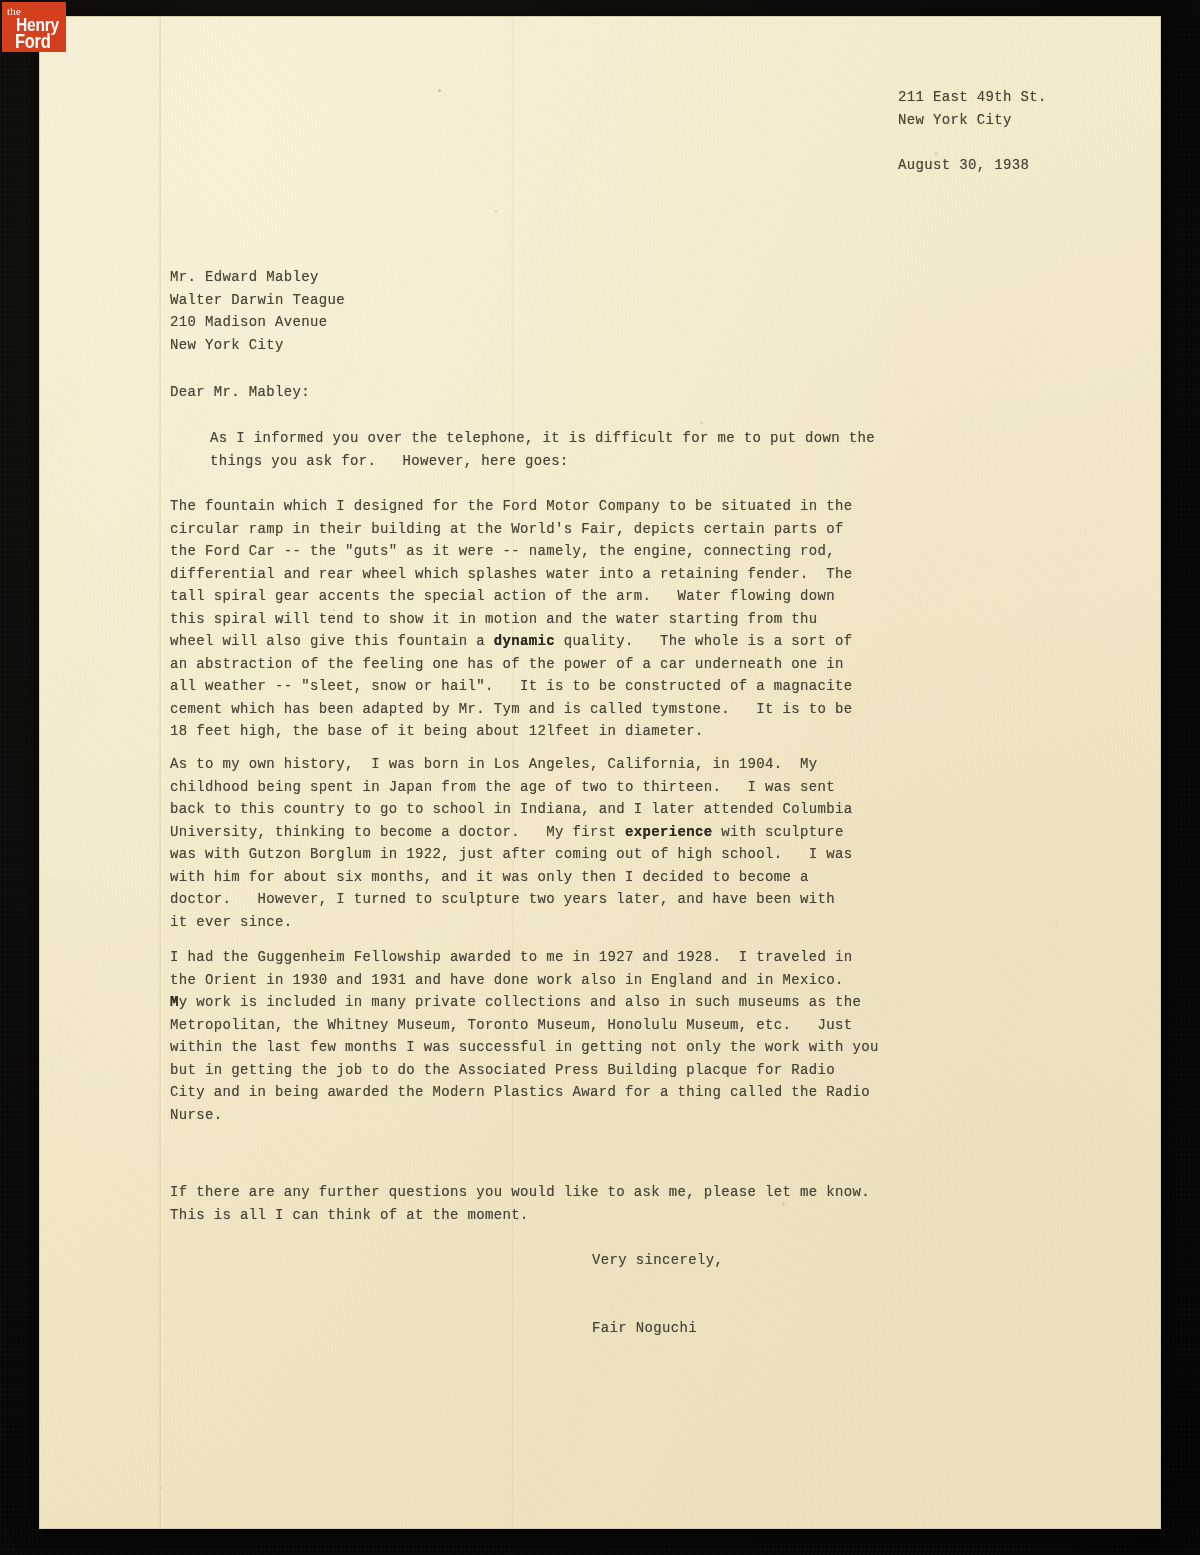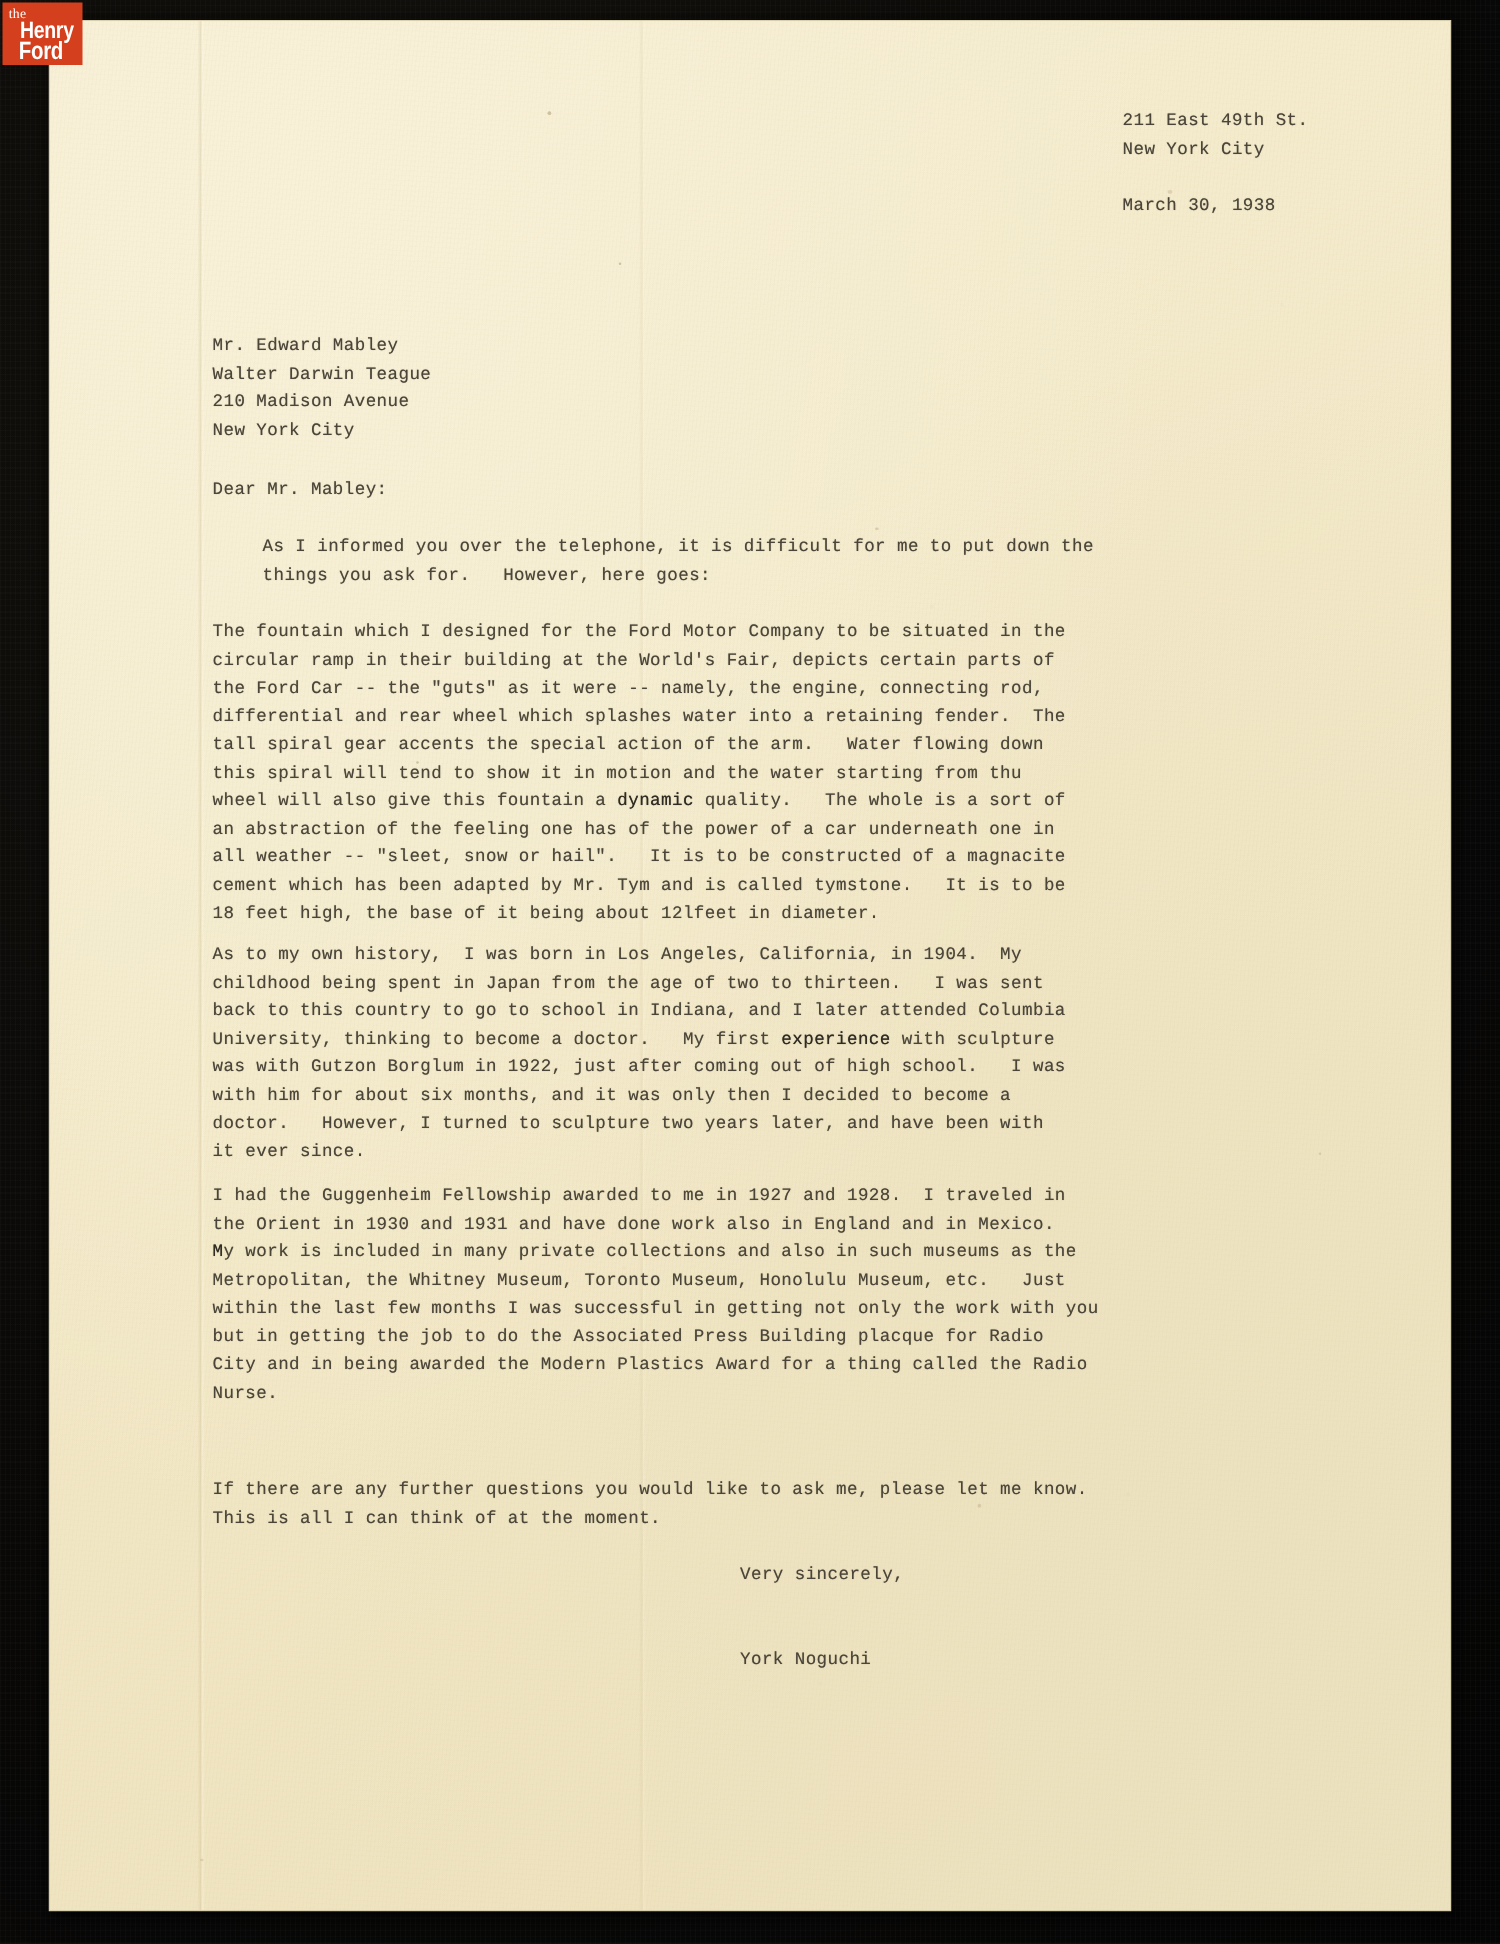--- a/index.html
+++ b/index.html
@@ -126,21 +126,21 @@
     font-family: "Liberation Mono", "DejaVu Sans Mono", monospace;
     font-size: 14px;
     line-height: 22.5px;
     letter-spacing: .35px;
     white-space: pre;
     text-shadow: 0 0 .7px rgba(74,69,56,.55);
   }
   
   .ovr {
     color: #2f2b22;
-    font-weight: normal;
+    font-weight: bold;
     text-shadow: 0 0 .6px rgba(47,43,34,.85);
     margin-top: 48px;
   }
 
   #sender   { left: 898px;  top: 86px;  }
   #dateline { left: 898px;  top: 154px; }
   #recipient{ left: 170px;  top: 266px; }
   #salutation{left: 170px;  top: 381px; text-align: center; }
   #p1       { left: 170px;  top: 427px; margin-left: 40px; }
   #p2       { left: 170px;  top: 495px; }
@@ -173,21 +173,21 @@
     <span class="speck" style="left:894px; top:135px; width:4px; height:3px; opacity:.55;"></span>
     <span class="speck" style="left:293px; top:592px; width:2px; height:2px;"></span>
     <span class="speck" style="left:742px; top:1186px;width:3px; height:3px; opacity:.6;"></span>
     <span class="speck" style="left:120px; top:1470px;width:3px; height:2px; opacity:.5;"></span>
     <span class="speck" style="left:1015px;top:905px; width:2px; height:2px; opacity:.6;"></span>
   </div>
 
   <div class="typed" id="sender">211 East 49th St.
 New York City</div>
 
-  <div class="typed" id="dateline">March 30, 1938</div>
+  <div class="typed" id="dateline">August 30, 1938</div>
 
   <div class="typed" id="recipient">Mr. Edward Mabley
 Walter Darwin Teague
 210 Madison Avenue
 New York City</div>
 
   <div class="typed" id="salutation">Dear Mr. Mabley:</div>
 
   <div class="typed" id="p1">As I informed you over the telephone, it is difficult for me to put down the
 things you ask for.   However, here goes:</div>
@@ -219,21 +219,21 @@
 Metropolitan, the Whitney Museum, Toronto Museum, Honolulu Museum, etc.   Just
 within the last few months I was successful in getting not only the work with you
 but in getting the job to do the Associated Press Building placque for Radio
 City and in being awarded the Modern Plastics Award for a thing called the Radio
 Nurse.</span></div>
 
   <div class="typed" id="p5">If there are any further questions you would like to ask me, please let me know.
 This is all I can think of at the moment.</div>
 
   <div class="typed" id="closing">Very sincerely,</div>
-  <div class="typed" id="signature">York Noguchi</div>
+  <div class="typed" id="signature">Fair Noguchi</div>
 
   <div id="logo">
     <span class="the">the</span>
     <span class="henry">Henry</span>
     <span class="ford">Ford</span>
   </div>
 
 </div>
 
 </body></html>

